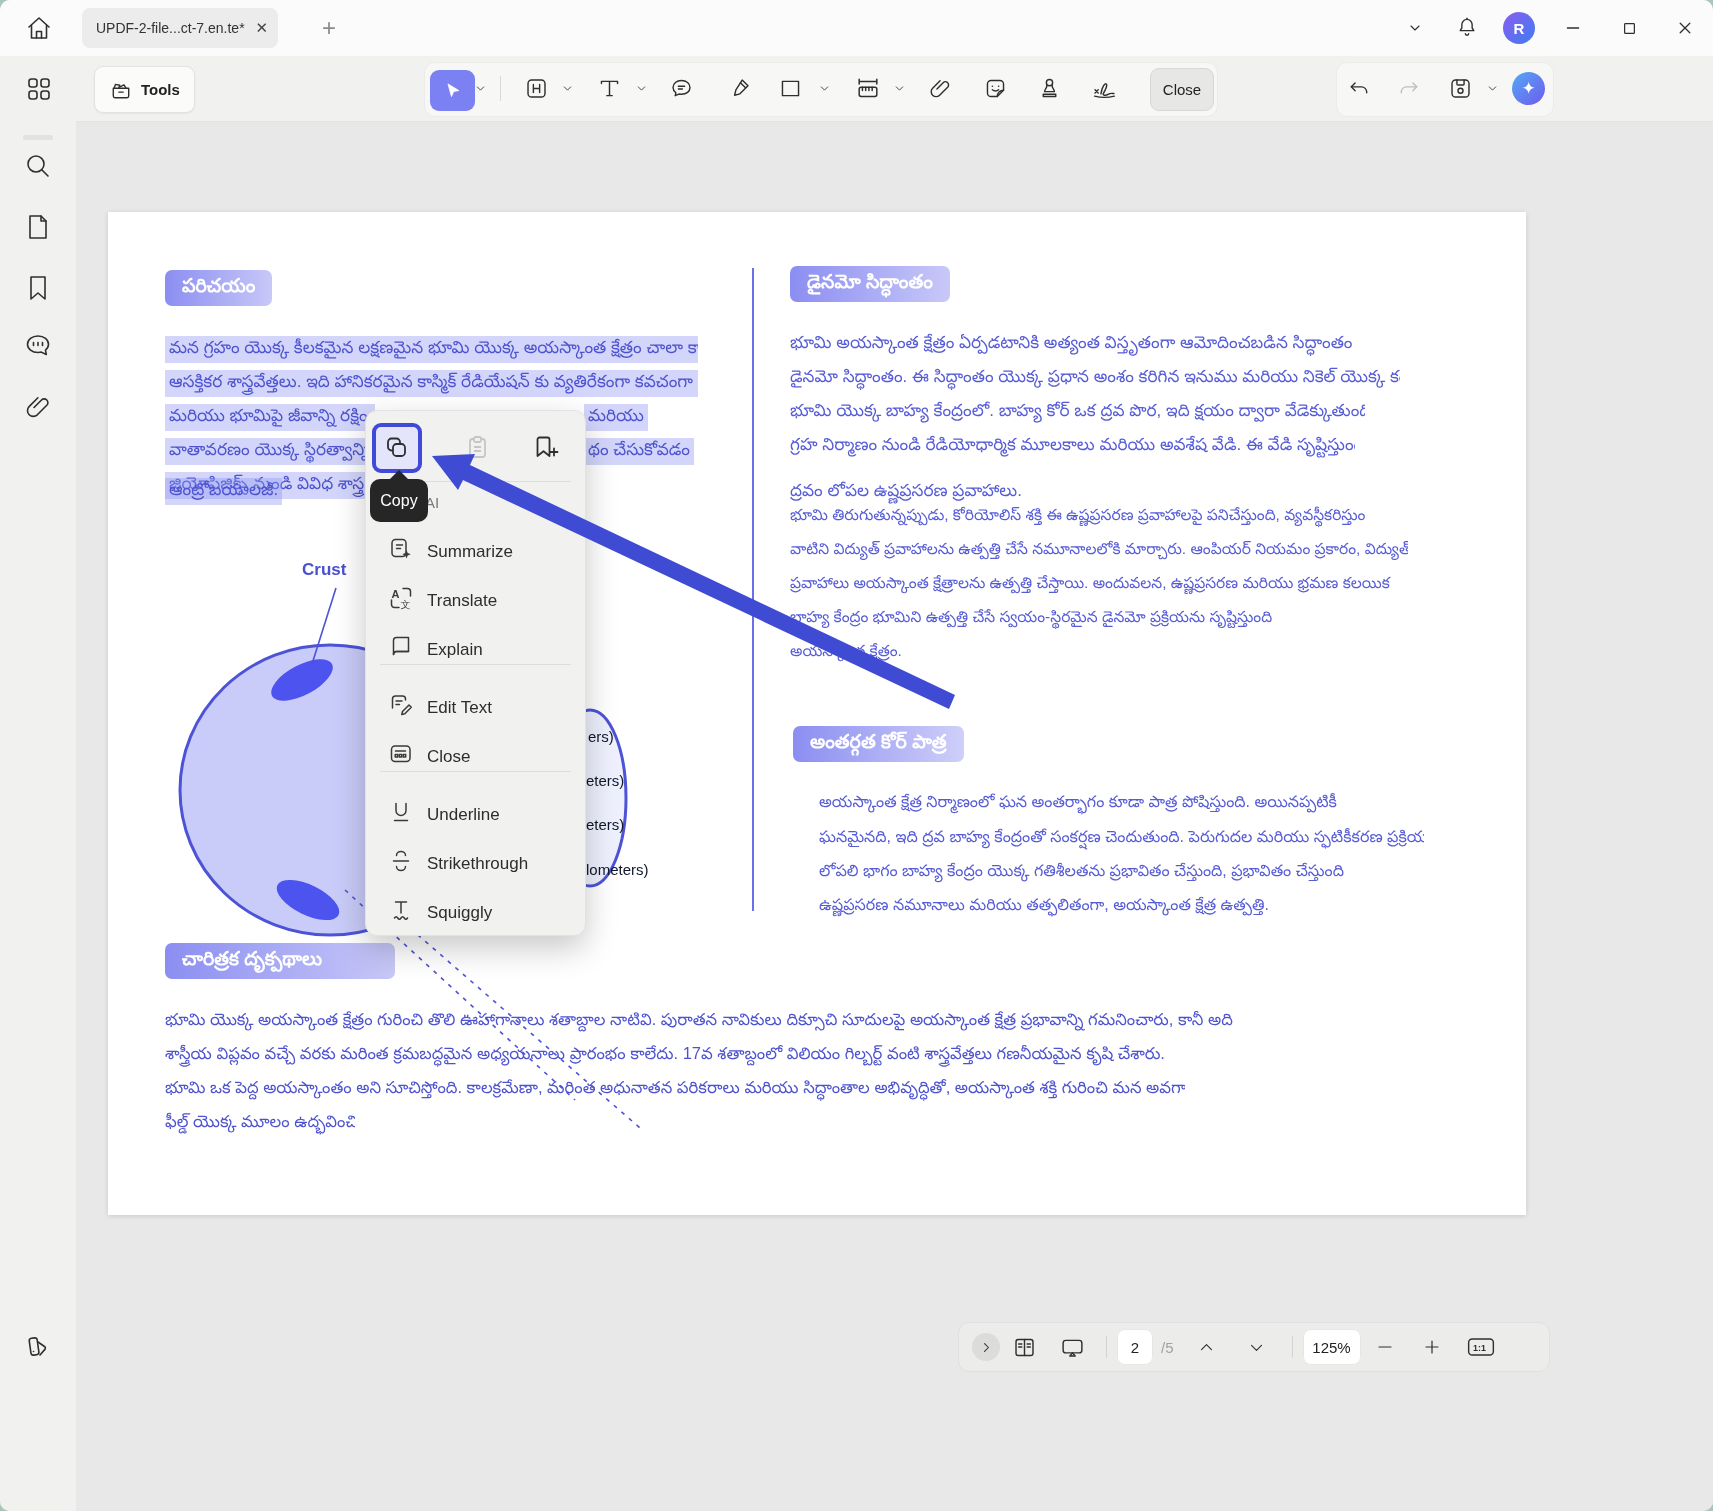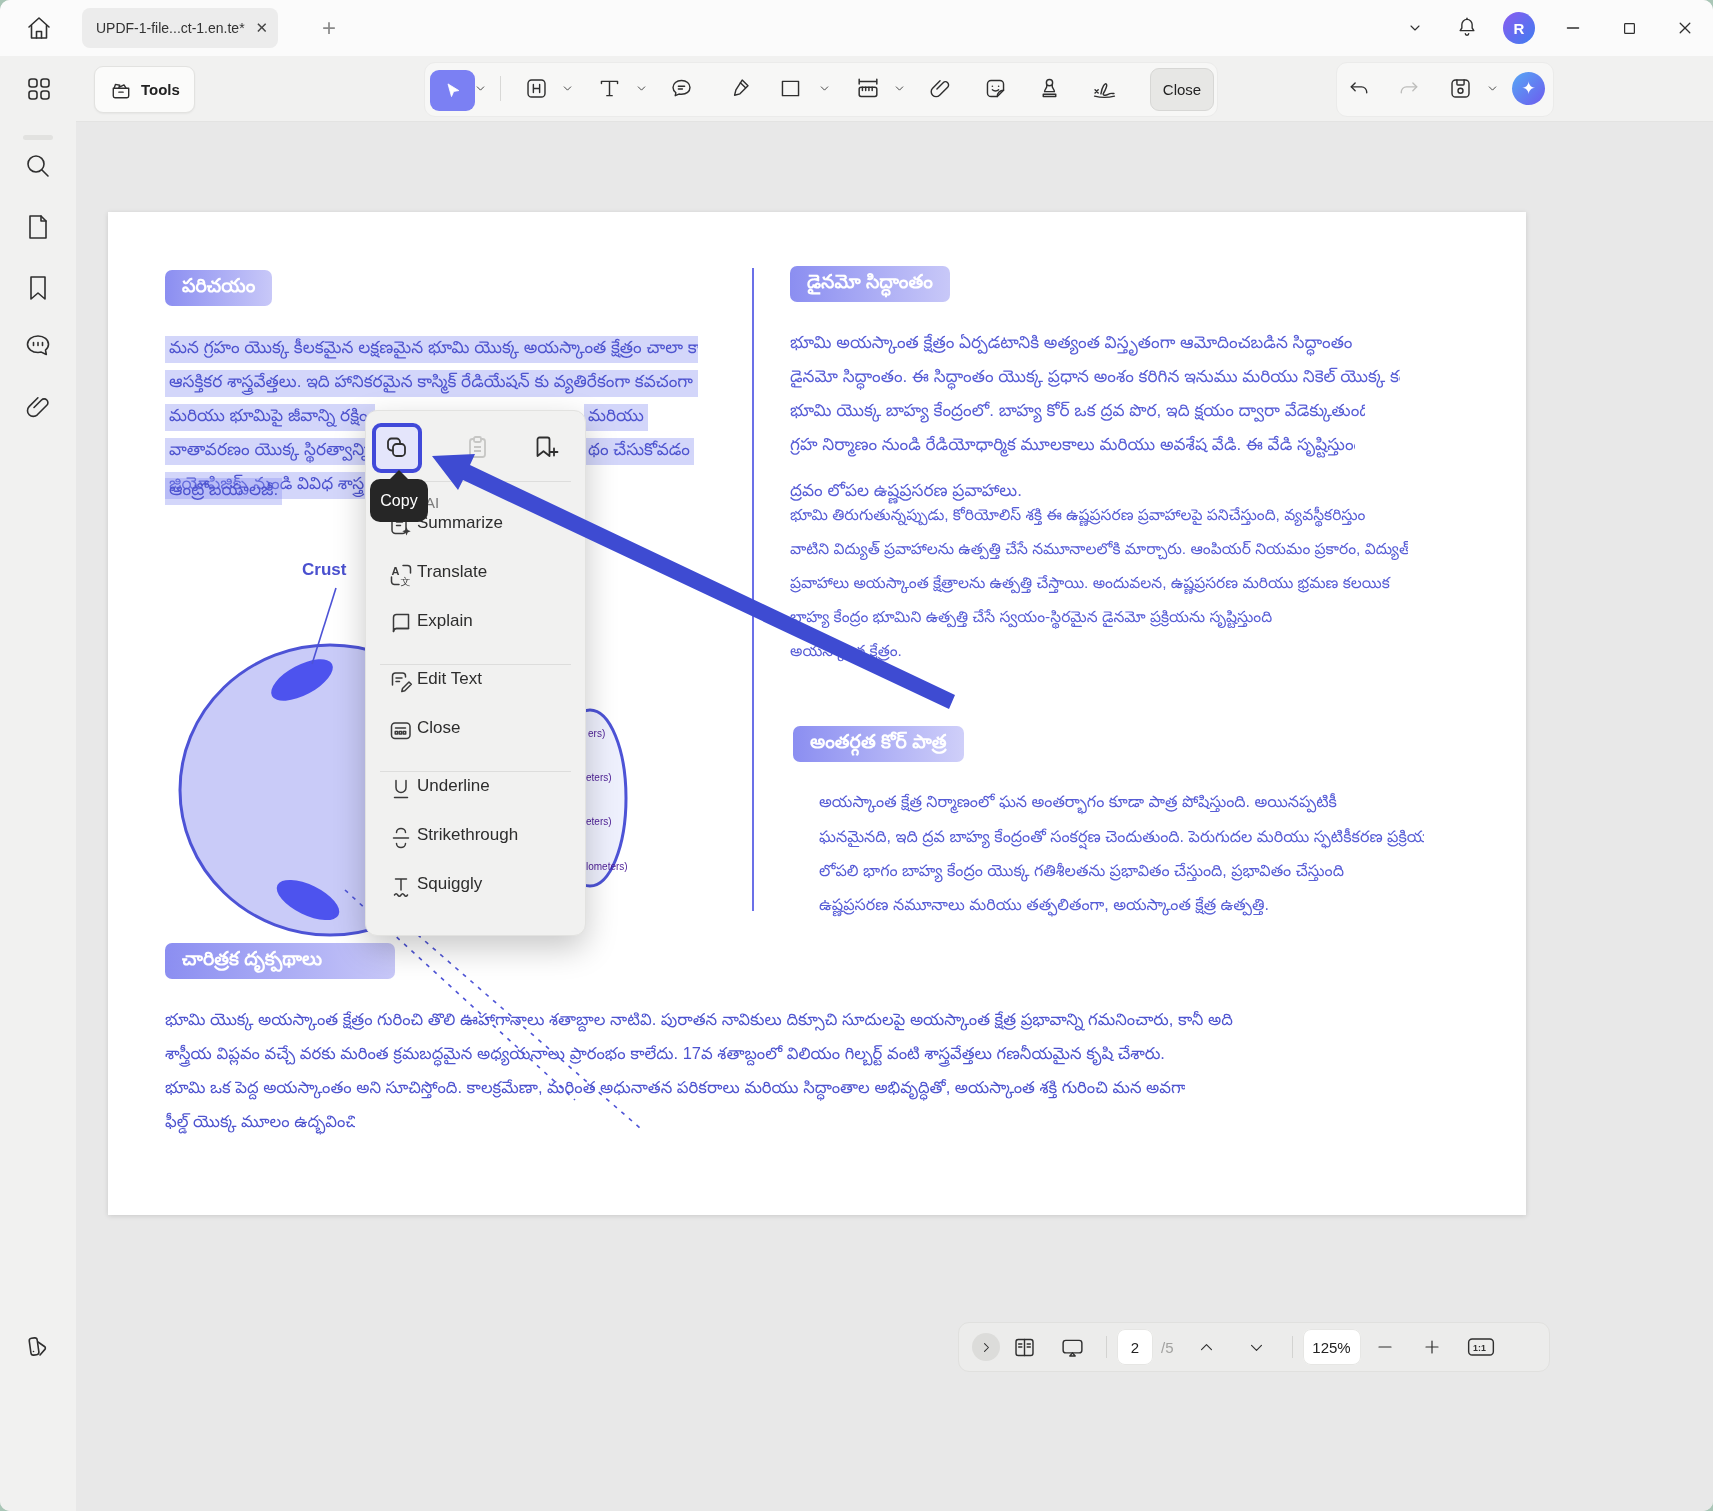--- a/index.html
+++ b/index.html
@@ -43,30 +43,30 @@
   .page{position:absolute;left:108px;top:212px;width:1418px;height:1003px;background:#ffffff;box-shadow:0 1px 5px rgba(0,0,0,.13);}
 
   .badge{position:absolute;height:36px;border-radius:7px;background:linear-gradient(90deg,#8b8ef1,#c8c8f8);color:#fff;font-weight:bold;font-size:19px;display:flex;align-items:center;padding:0 17px;white-space:nowrap;box-sizing:border-box;z-index:6;}
   .doc-line{position:absolute;font-size:17px;color:#4d53cf;white-space:nowrap;overflow:hidden;z-index:6;}
   .sel{background:rgba(140,146,243,.38);padding:2px 4px;}
   .rcol{color:#565cd6;}
   .small{font-size:15.5px;}
   .med{font-size:16px;margin-left:29px;}
   .hist{font-size:16.5px;}
   .coldiv{position:absolute;left:752px;top:268px;width:2px;height:643px;background:#6b70e8;z-index:5;}
-  .frag{position:absolute;font-size:10px;color:#4c1d95;white-space:nowrap;z-index:6;}
+  .frag{position:absolute;font-size:15px;color:#0f172a;white-space:nowrap;z-index:6;}
   .crust{position:absolute;left:302px;top:560px;font-weight:bold;font-size:17px;color:#4a50cf;z-index:6;}
 
   
   .menu{position:absolute;left:365px;top:410px;width:221px;box-sizing:border-box;border-radius:12px;background:#f1f1f0;border:1px solid #e2e2e0;box-shadow:0 12px 32px rgba(0,0,0,.22);padding:8px 0 12px;z-index:30;}
   .menu-top{display:flex;align-items:center;height:58px;padding:0 24px 0 6px;justify-content:space-between;}
   .copybox{width:50px;height:50px;border:4px solid #4149d9;border-radius:9px;background:#e4e5fb;display:flex;align-items:center;justify-content:center;box-sizing:border-box;}
   .mdiv{height:1px;background:#dddddc;margin:4px 14px;}
   .ai-label{padding:8px 0 2px 59px;font-size:15px;color:#7a7a7a;}
-  .mi{display:flex;align-items:flex-start;gap:3px;height:49px;padding-left:22px;font-size:17px;color:#2d2d2d;}
+  .mi{display:flex;align-items:flex-end;gap:13px;height:49px;padding-left:22px;font-size:17px;color:#2d2d2d;}
   .mi .micon{width:26px;height:26px;flex:0 0 26px;}
   .micon svg{stroke:#3a3a3a;fill:none;stroke-width:1.5;stroke-linecap:round;stroke-linejoin:round;}
 
   .tooltip{position:absolute;left:370px;top:479px;width:58px;height:43px;background:#262626;border-radius:10px;color:#fff;font-size:16px;display:flex;align-items:center;justify-content:center;z-index:40;}
   .tooltip::before{content:"";position:absolute;top:-9px;left:19px;border:10px solid transparent;border-top:none;border-bottom:10px solid #262626;}
 
   .arrow-overlay{position:absolute;inset:0;z-index:50;pointer-events:none;}
 
   
   .bottombar{position:absolute;left:958px;top:1322px;width:590px;height:48px;background:#ececeb;border:1px solid #e0e0de;border-radius:11px;z-index:20;display:flex;align-items:center;}
@@ -84,21 +84,21 @@
 
   <div class="titlebar">
     <div class="homebtn">
       <svg class="ic" viewBox="0 0 30 30">
           <path d="M5 14 15 5l10 9"></path>
           <path d="M7.5 12.5V25h15V12.5"></path>
           <path d="M12.5 25v-6.5h5V25"></path>
         </svg>
     </div>
     <div class="tab">
-      <span class="tab-title">UPDF-1-file...ct-1.en.te*</span>
+      <span class="tab-title">UPDF-2-file...ct-7.en.te*</span>
       <span class="tab-close">✕</span>
     </div>
     <div class="tab-add">+</div>
     <div class="tb-right">
       <div class="tb-ic">
         <svg class="ic" viewBox="0 0 24 24" width="16" height="16">
             <path d="M6 9l6 6 6-6"></path>
           </svg>
       </div>
       <div class="tb-ic">

